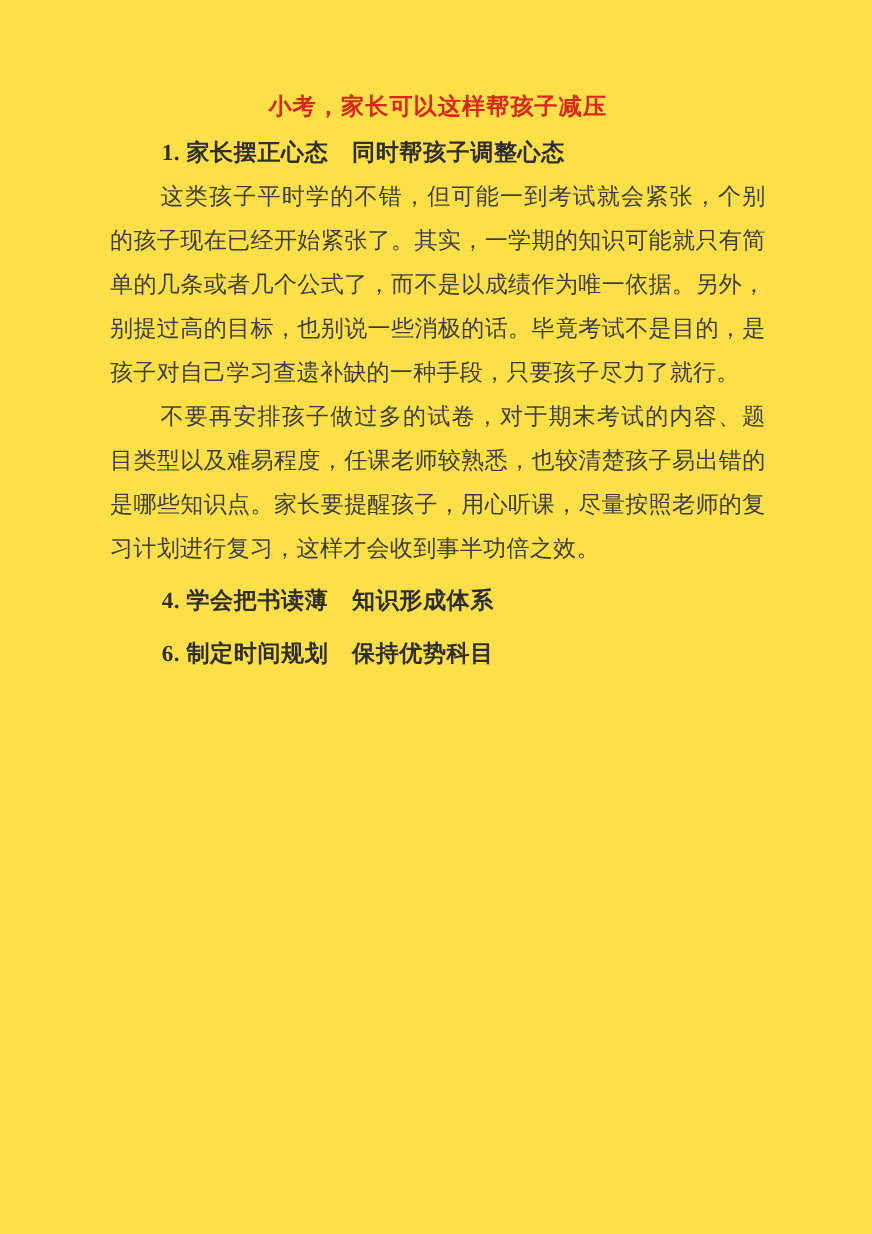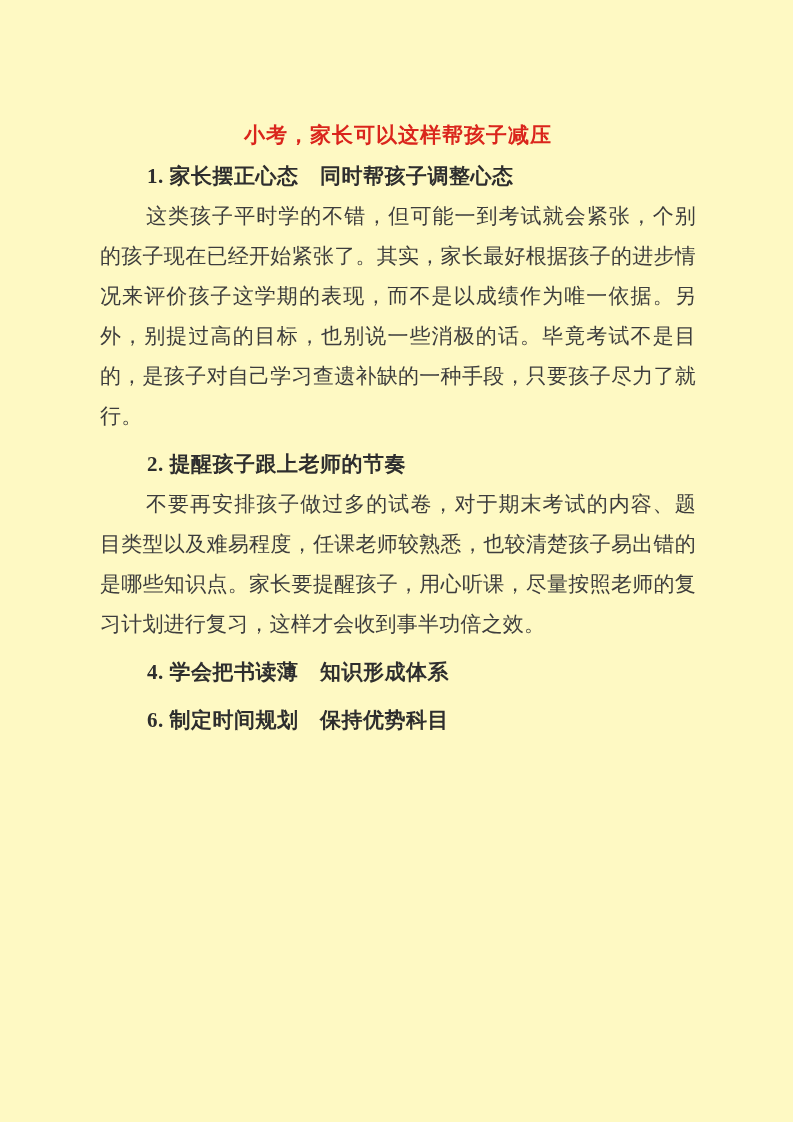--- a/index.html
+++ b/index.html
@@ -5,23 +5,23 @@
   html, body {
     margin: 0;
     padding: 0;
     background: #ffffff;
   }
   .page {
     position: relative;
     width: 793px;
     height: 1122px;
     margin: 0 auto;
-    background: #fef9c3;
+    background: #fde047;
     box-sizing: border-box;
-    padding: 120px 97px 0 100px;
+    padding: 82px 97px 0 100px;
     font-family: "Liberation Serif", "DejaVu Serif", serif;
     color: #3d3d3d;
     overflow: hidden;
   }
   .doc-title {
     margin: 0;
     font-size: 21px;
     line-height: 30px;
     font-weight: bold;
     text-align: center;
@@ -53,25 +53,24 @@
 </style>
 </head>
 <body>
 
 <div class="page">
 
   <h1 class="doc-title">小考，家长可以这样帮孩子减压</h1>
 
   <div>
     <h2 class="section-heading first">1. 家长摆正心态　同时帮孩子调整心态</h2>
-    <p class="body-paragraph">这类孩子平时学的不错，但可能一到考试就会紧张，个别的孩子现在已经开始紧张了。其实，家长最好根据孩子的进步情况来评价孩子这学期的表现，而不是以成绩作为唯一依据。另外，别提过高的目标，也别说一些消极的话。毕竟考试不是目的，是孩子对自己学习查遗补缺的一种手段，只要孩子尽力了就行。</p>
+    <p class="body-paragraph">这类孩子平时学的不错，但可能一到考试就会紧张，个别的孩子现在已经开始紧张了。其实，一学期的知识可能就只有简单的几条或者几个公式了，而不是以成绩作为唯一依据。另外，别提过高的目标，也别说一些消极的话。毕竟考试不是目的，是孩子对自己学习查遗补缺的一种手段，只要孩子尽力了就行。</p>
   </div>
 
   <div>
-    <h2 class="section-heading">2. 提醒孩子跟上老师的节奏</h2>
     <p class="body-paragraph">不要再安排孩子做过多的试卷，对于期末考试的内容、题目类型以及难易程度，任课老师较熟悉，也较清楚孩子易出错的是哪些知识点。家长要提醒孩子，用心听课，尽量按照老师的复习计划进行复习，这样才会收到事半功倍之效。</p>
   </div>
 
   <div>
     <h2 class="section-heading">4. 学会把书读薄　知识形成体系</h2>
   </div>
 
   <div>
     <h2 class="section-heading">6. 制定时间规划　保持优势科目</h2>
   </div>

